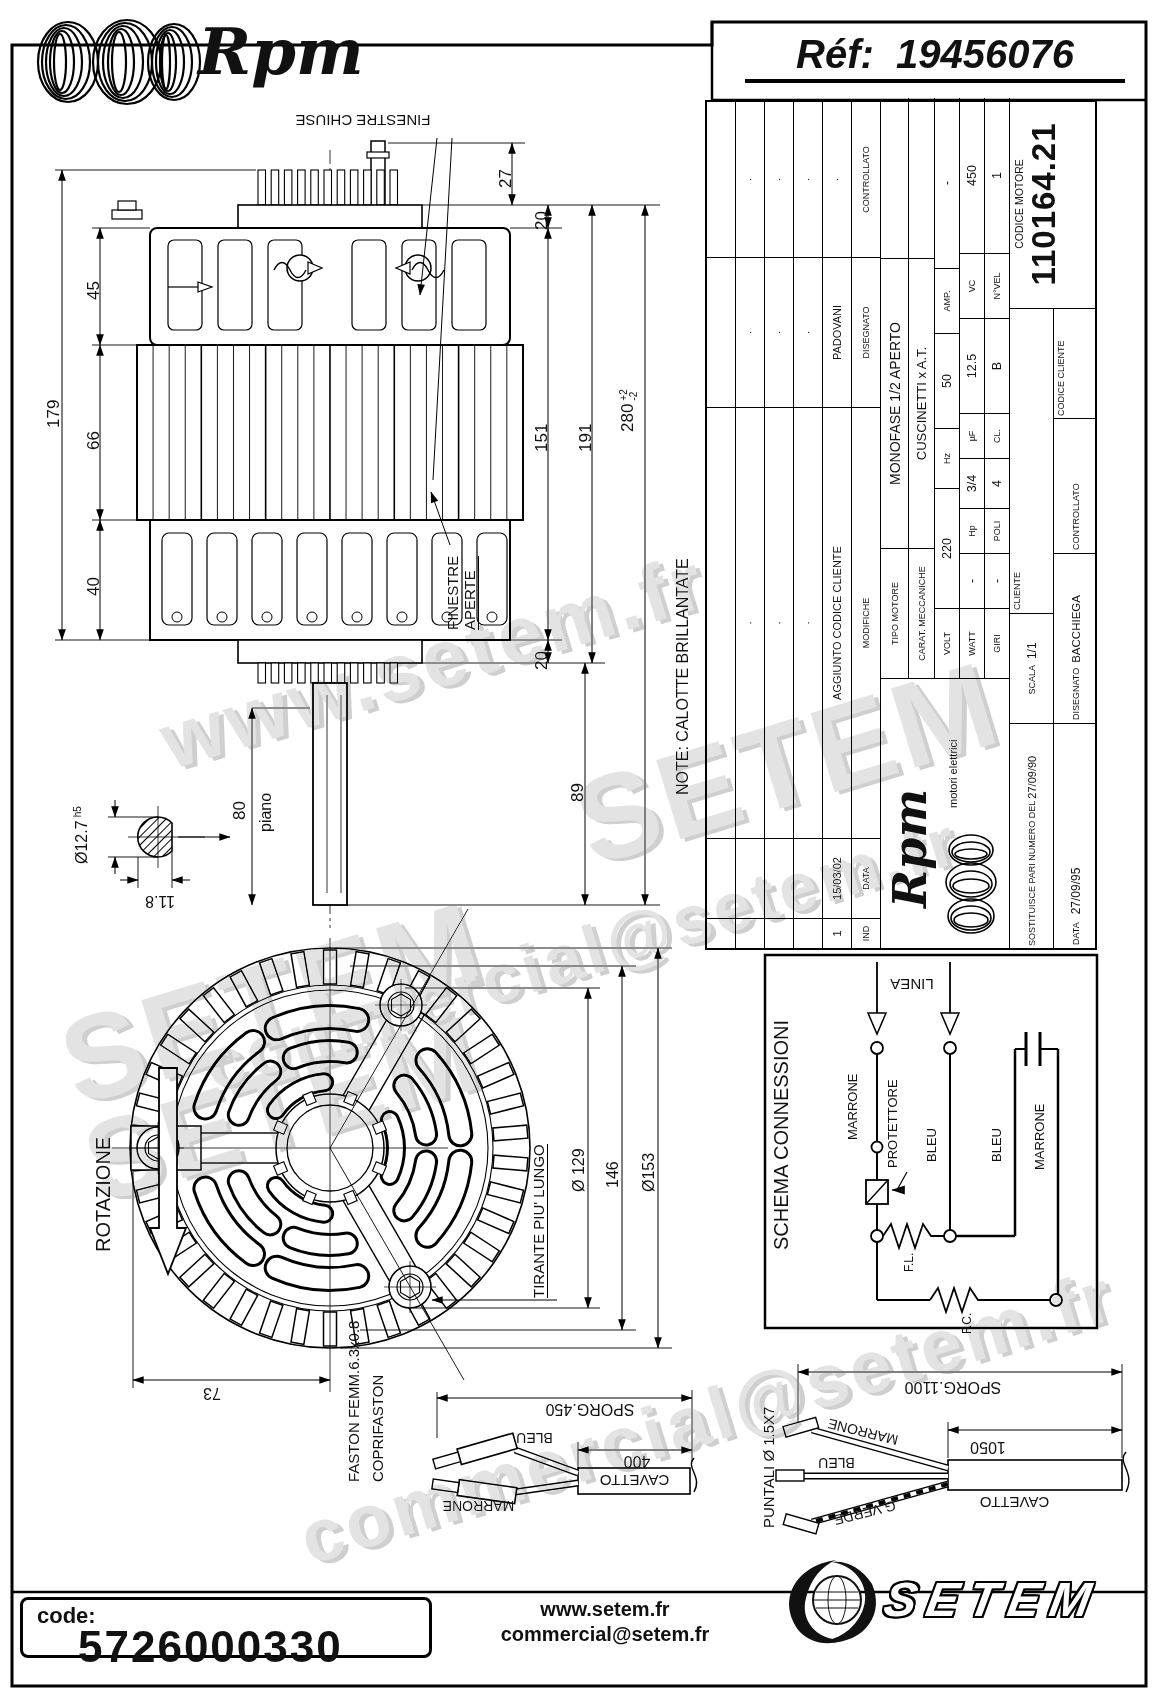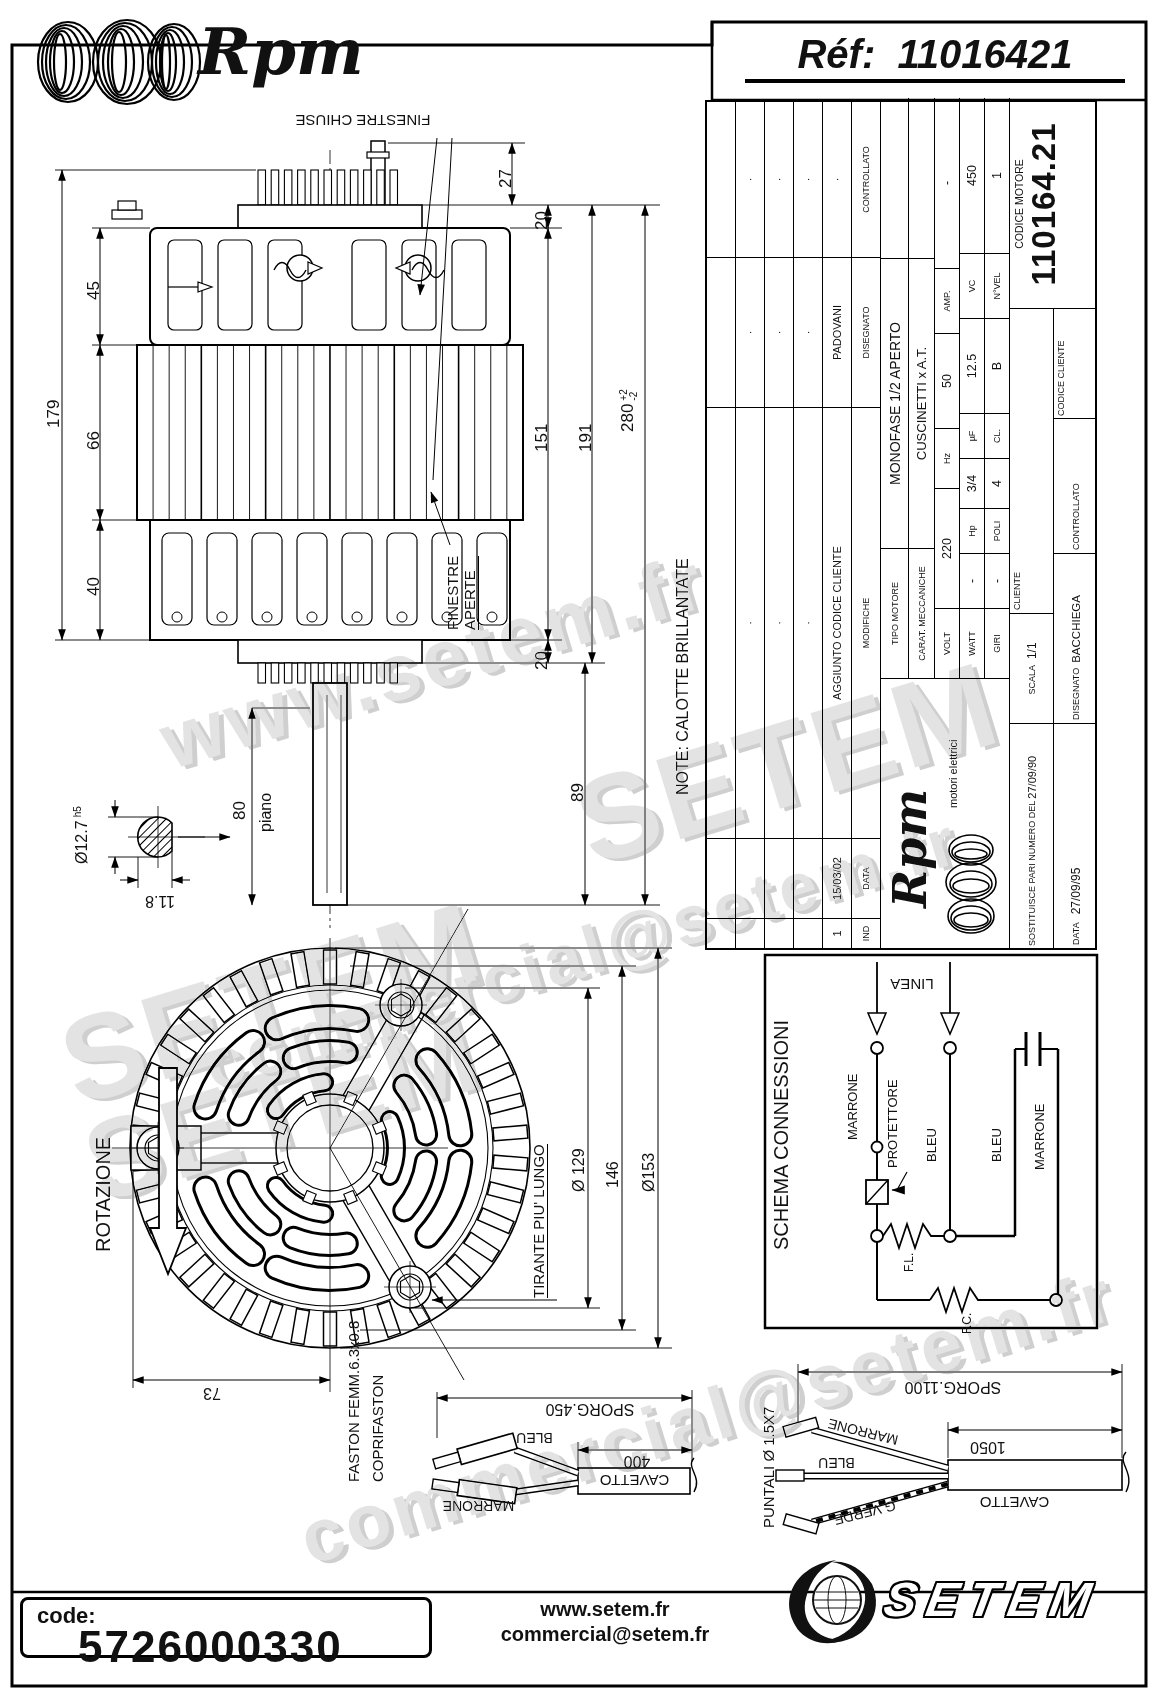--- a/index.html
+++ b/index.html
@@ -463,21 +463,21 @@
       <line x1="814" y1="1600" x2="860" y2="1600" stroke="#111"></line>
       <line x1="816" y1="1608" x2="858" y2="1608" stroke="#111"></line>
       <ellipse cx="837" cy="1600" rx="9" ry="24" fill="none" stroke="#111"></ellipse>
     </g>
   </svg>
 
   <div class="lbl" style="left:198px;top:14px;font-family:'DejaVu Serif',serif;font-style:italic;font-weight:bold;font-size:64px;">Rpm</div>
 
   <div class="lbl" style="left:745px;top:32px;width:380px;text-align:center;font-style:italic;font-weight:bold;font-size:40px;border-bottom:4px solid #000;padding-bottom:2px;">
     <span>Réf:</span>&nbsp;
-    <span>11016421</span>
+    <span>19456076</span>
   </div>
 
   <div class="lbl r180" style="left:292px;top:112px;width:142px;font-size:15px;">FINESTRE CHIUSE</div>
   <div class="lbl r90" style="left:444px;top:630px;font-size:15px;line-height:17px;border-bottom:1.5px solid #000;">
     <div>FINESTRE</div>
       <div>APERTE</div>
   </div>
   <div class="lbl r90" style="left:84px;top:300px;font-size:17px;">45</div>
   <div class="lbl r90" style="left:44px;top:428px;font-size:17px;">179</div>
   <div class="lbl r90" style="left:84px;top:450px;font-size:17px;">66</div>

